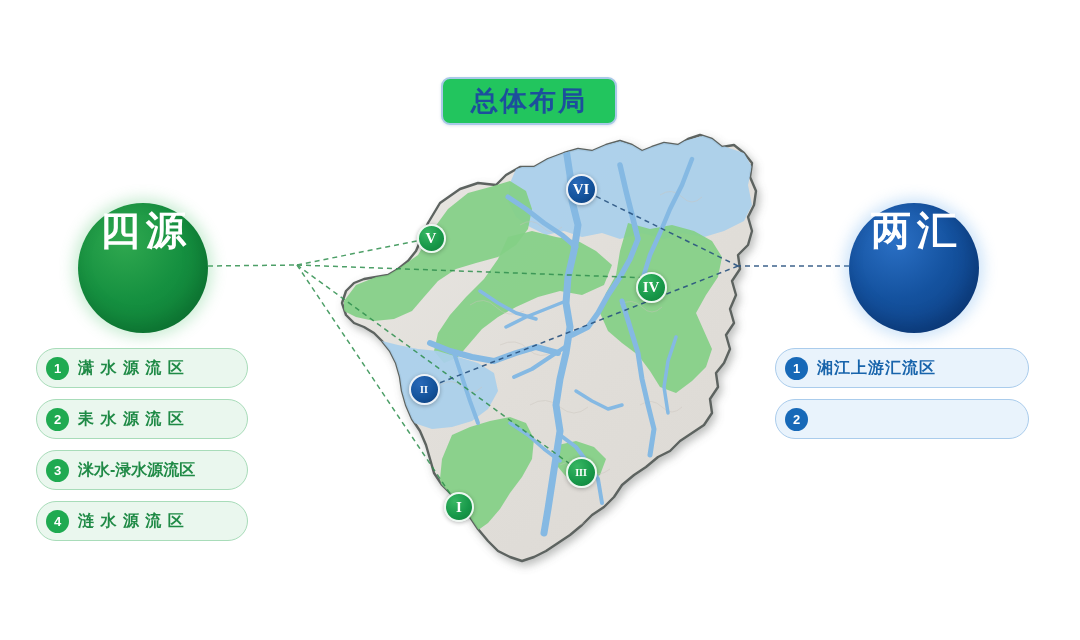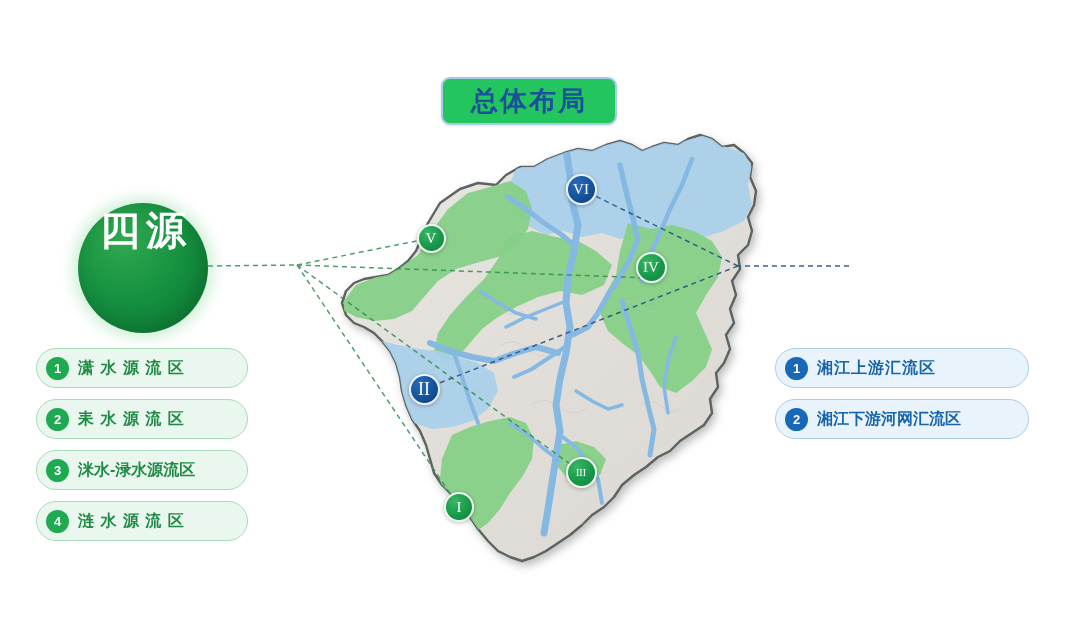--- a/index.html
+++ b/index.html
@@ -67,21 +67,21 @@
   .pill.tight .lbl{ letter-spacing:0px; }
 
   
   #map-wrap{ position:absolute; left:320px; top:105px; width:450px; height:490px; }
   #map-svg{ width:450px; height:490px; display:block; }
 
   
   .marker{
     position:absolute; border-radius:50%;
     display:flex; align-items:center; justify-content:center;
-    color:#ffffff; font-weight:normal;
+    color:#ffffff; font-weight:bold;
     font-family:"Liberation Serif","DejaVu Serif",serif;
     border:2px solid rgba(255,255,255,.92);
     box-shadow:0 1px 4px rgba(0,0,0,.28);
   }
   .m-green{ background:radial-gradient(circle at 34% 28%, #38b763 0%, #18994a 55%, #0f8039 100%); }
   .m-blue{ background:radial-gradient(circle at 34% 28%, #2a69b8 0%, #14539c 55%, #0c3d78 100%); }
 
   
   #lines{ position:absolute; left:0; top:0; width:1080px; height:640px; pointer-events:none; }
 </style>
@@ -217,20 +217,23 @@
     </g>
   </svg>
 
   <div class="title-chip">
     <span>总体布局</span>
   </div>
 
   <div class="hub-circle hub-green">
     <span>四源</span>
   </div>
+  <div class="hub-circle hub-blue">
+    <span>两汇</span>
+  </div>
 
   <div class="pill pill-green" style="left:36px; top:348px; width:212px;">
     <span class="num">1</span>
     <span class="lbl">潇 水 源 流 区</span>
   </div>
   <div class="pill pill-green" style="left:36px; top:399px; width:212px;">
     <span class="num">2</span>
     <span class="lbl">耒 水 源 流 区</span>
   </div>
   <div class="pill pill-green tight" style="left:36px; top:450px; width:212px;">
@@ -241,34 +244,33 @@
     <span class="num">4</span>
     <span class="lbl">涟 水 源 流 区</span>
   </div>
 
   <div class="pill pill-blue" style="left:775px; top:348px; width:254px;">
     <span class="num">1</span>
     <span class="lbl">湘江上游汇流区</span>
   </div>
   <div class="pill pill-blue tight" style="left:775px; top:399px; width:254px;">
     <span class="num">2</span>
-    <span class="lbl">湘江下游河网汇流区</span>
   </div>
 
   <div id="markers">
       <div class="marker m-green" style="width: 30px; height: 30px; left: 444px; top: 492px; font-size: 15px;">
         <span>I</span>
       </div>
-      <div class="marker m-blue" style="width: 31px; height: 31px; left: 408.5px; top: 373.5px; font-size: 18px;">
+      <div class="marker m-blue" style="width: 31px; height: 31px; left: 408.5px; top: 373.5px; font-size: 10px;">
         <span>II</span>
       </div>
       <div class="marker m-green" style="width: 31px; height: 31px; left: 565.5px; top: 456.5px; font-size: 10px;">
         <span>III</span>
       </div>
-      <div class="marker m-green" style="width: 31px; height: 31px; left: 635.5px; top: 252px; font-size: 15px;">
+      <div class="marker m-green" style="width: 31px; height: 31px; left: 635.5px; top: 272px; font-size: 15px;">
         <span>IV</span>
       </div>
       <div class="marker m-green" style="width: 29px; height: 29px; left: 416.5px; top: 223.5px; font-size: 15px;">
         <span>V</span>
       </div>
       <div class="marker m-blue" style="width: 31px; height: 31px; left: 565.5px; top: 173.5px; font-size: 15px;">
         <span>VI</span>
       </div>
     </div>
 

